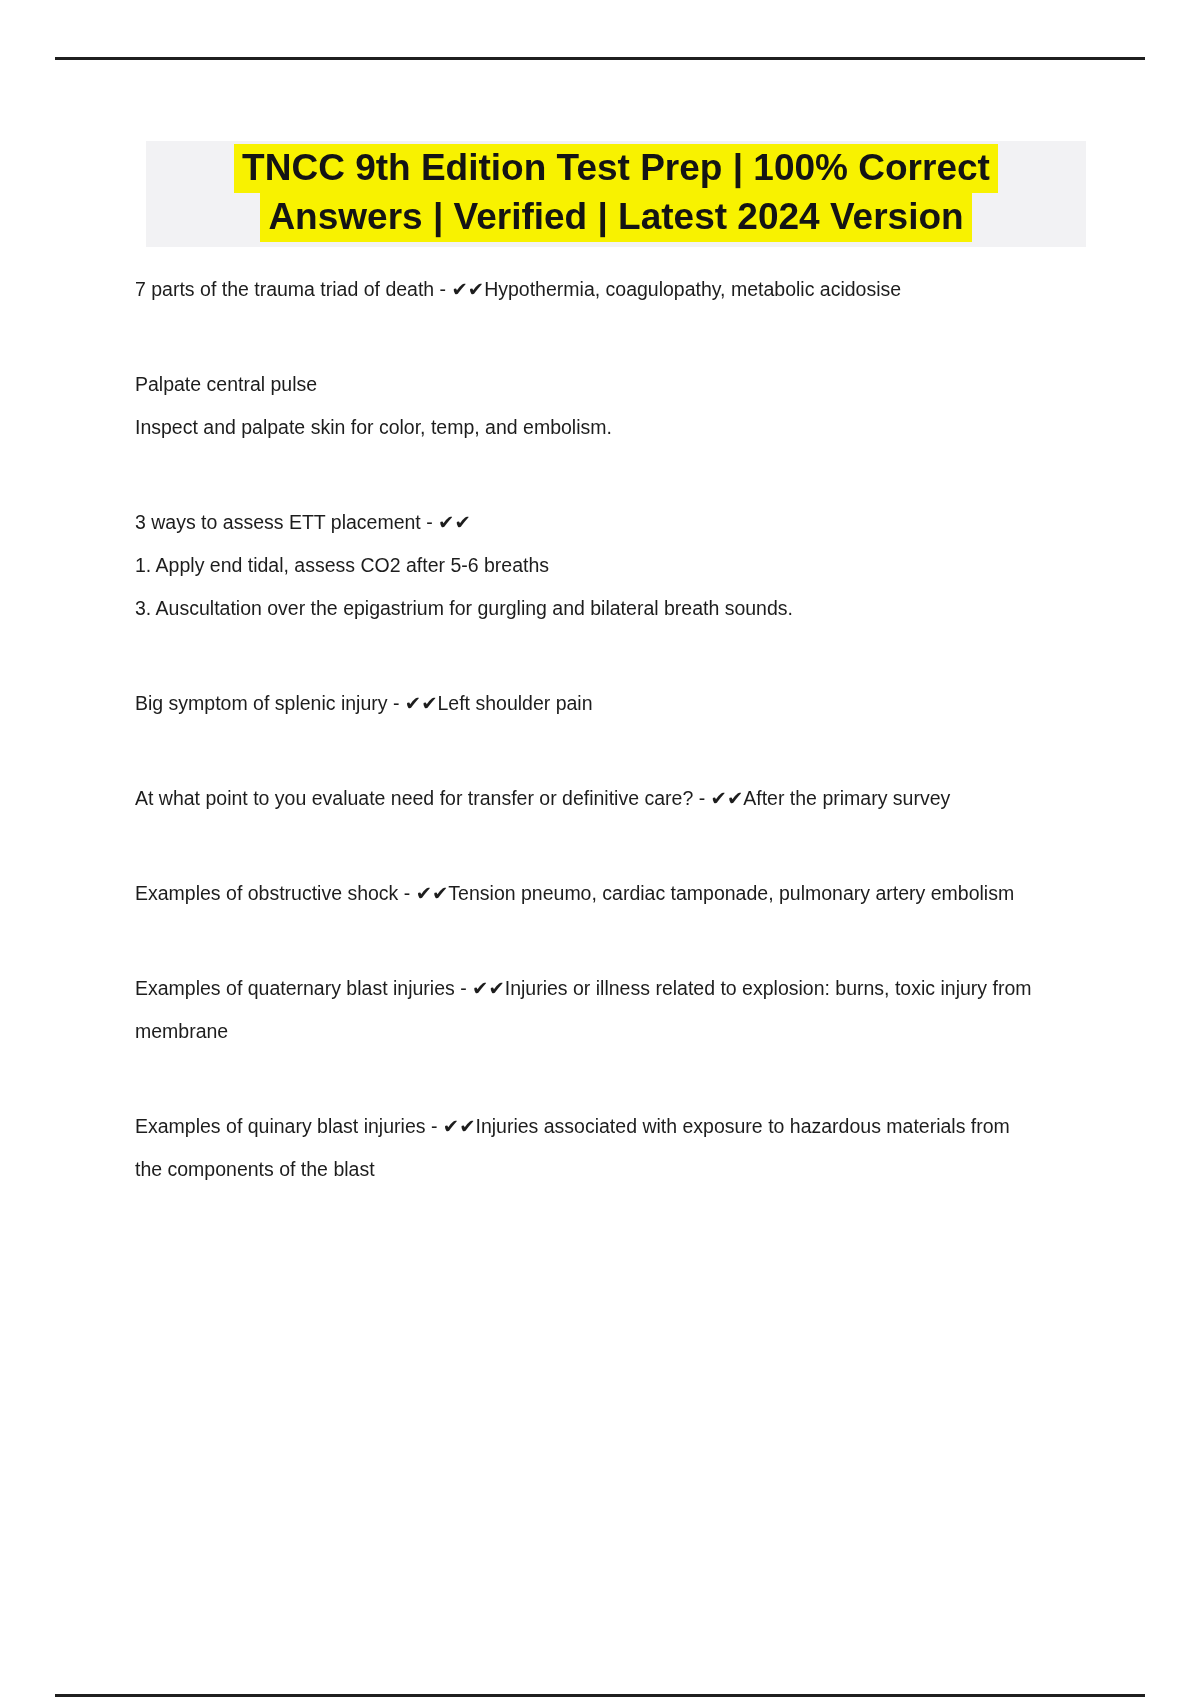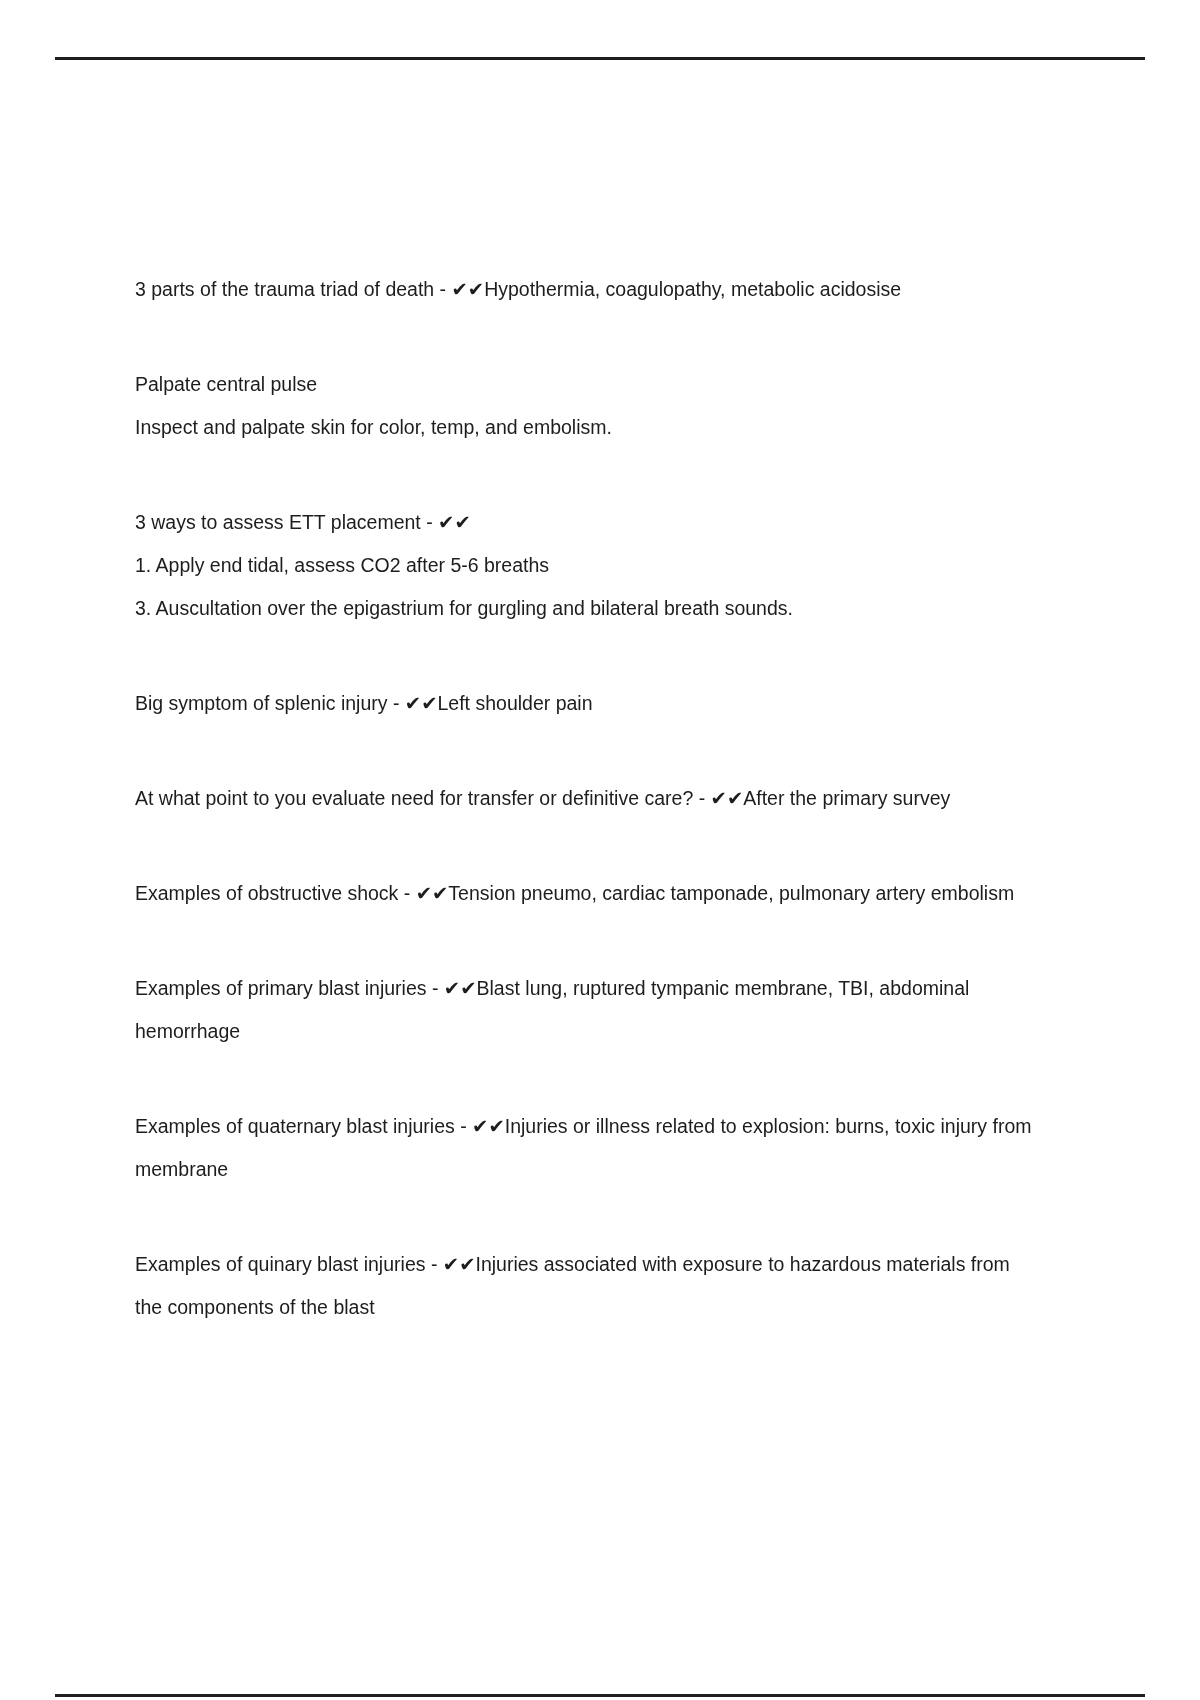--- a/index.html
+++ b/index.html
@@ -59,49 +59,48 @@
     white-space:nowrap;
   }
 </style>
 </head>
 <body>
 
 <div class="page">
 
   <div class="rule rule-top"></div>
 
+  <div class="title-block">
+    <h1><span class="hl">TNCC 9th Edition Test Prep | 100% Correct</span><br><span class="hl">Answers | Verified | Latest 2024 Version</span></h1>
+  </div>
 
   <main class="doc-body">
     <div id="qa-container">
         <section class="qa-item">
-          <p class="qa-line">3 parts of the trauma triad of death - ✔✔Hypothermia, coagulopathy, metabolic acidosise</p>
+          <p class="qa-line">7 parts of the trauma triad of death - ✔✔Hypothermia, coagulopathy, metabolic acidosise</p>
         </section>
         <section class="qa-item">
           <p class="qa-line">Palpate central pulse</p>
           <p class="qa-line">Inspect and palpate skin for color, temp, and embolism.</p>
         </section>
         <section class="qa-item">
           <p class="qa-line">3 ways to assess ETT placement - ✔✔</p>
           <p class="qa-line">1. Apply end tidal, assess CO2 after 5-6 breaths</p>
           <p class="qa-line">3. Auscultation over the epigastrium for gurgling and bilateral breath sounds.</p>
         </section>
         <section class="qa-item">
           <p class="qa-line">Big symptom of splenic injury - ✔✔Left shoulder pain</p>
         </section>
         <section class="qa-item">
           <p class="qa-line">At what point to you evaluate need for transfer or definitive care? - ✔✔After the primary survey</p>
         </section>
         <section class="qa-item">
           <p class="qa-line">Examples of obstructive shock - ✔✔Tension pneumo, cardiac tamponade, pulmonary artery embolism</p>
         </section>
         <section class="qa-item">
-          <p class="qa-line">Examples of primary blast injuries - ✔✔Blast lung, ruptured tympanic membrane, TBI, abdominal</p>
-          <p class="qa-line">hemorrhage</p>
-        </section>
-        <section class="qa-item">
           <p class="qa-line">Examples of quaternary blast injuries - ✔✔Injuries or illness related to explosion: burns, toxic injury from</p>
           <p class="qa-line">membrane</p>
         </section>
         <section class="qa-item">
           <p class="qa-line">Examples of quinary blast injuries - ✔✔Injuries associated with exposure to hazardous materials from</p>
           <p class="qa-line">the components of the blast</p>
         </section>
       </div>
   </main>
 

